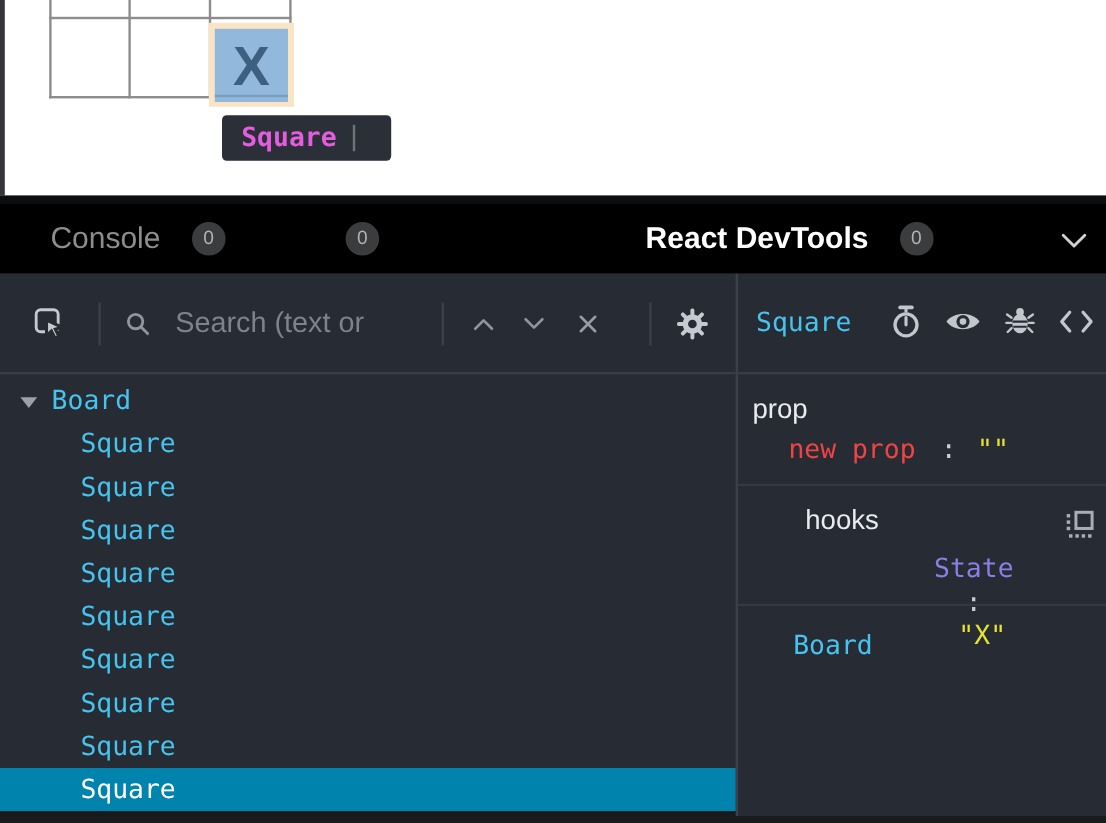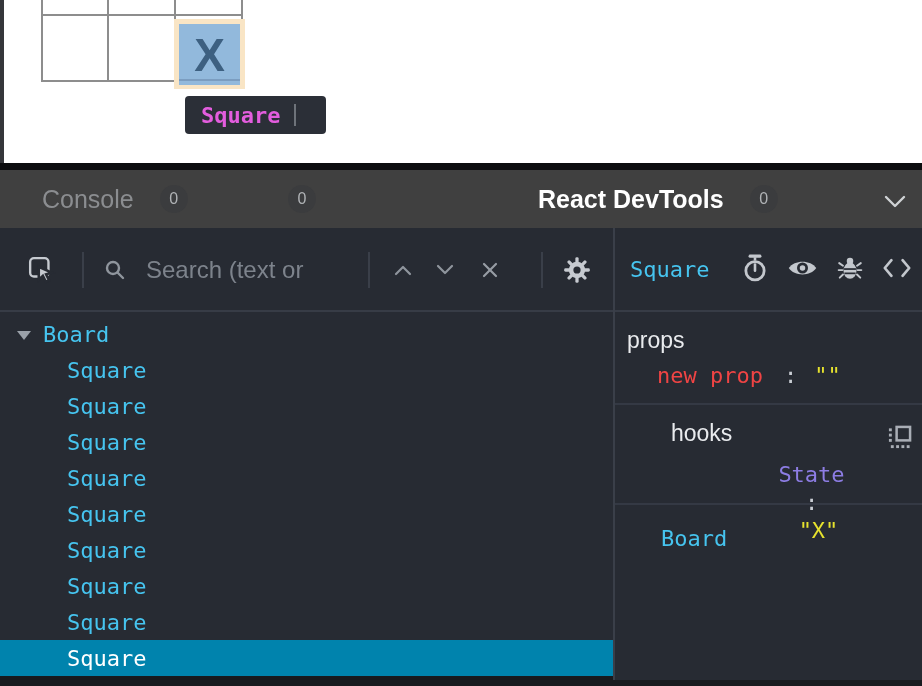--- a/index.html
+++ b/index.html
@@ -24,21 +24,21 @@
   .overlay-tooltip { position:absolute; left:185px; top:96px; height:38px; background:#2b2f37;
              border-radius:4px; display:flex; align-items:center; padding:0 16px;
              font-family:"DejaVu Sans Mono", monospace; font-weight:bold; font-size:22px; }
   .overlay-tooltip .comp { color:#e35dde; }
   .overlay-tooltip .tsep { width:2px; height:22px; background:#6e737a; margin:0 14px; }
   .overlay-tooltip .dims { color:#d8dbde; }
 
   .page-border { position:absolute; left:0; top:163px; width:922px; height:7px; background:#0c0d0f; }
 
   
-  .tabbar { position:absolute; left:0; top:170px; width:922px; height:58px; background:#404040; }
+  .tabbar { position:absolute; left:0; top:170px; width:922px; height:58px; background:#000000; }
   .tab { position:absolute; top:0; height:58px; display:flex; align-items:center; gap:26px;
          font-size:25px; color:#8b8d90; cursor:default; }
   .tab.console  { left:42px; }
   .tab.problems { left:288px; }
   .tab.rdt      { left:538px; color:#ffffff; font-weight:bold;align-items:center; }
   .badge { width:28px; height:28px; border-radius:50%; background:#3b3c3e; color:#b0b3b6;
            font-size:16px; font-weight:normal; display:flex; align-items:center; justify-content:center; }
   .tab-chevron { position:absolute; right:16px; top:24px; }
 
   
@@ -274,21 +274,21 @@
           <span>
             <svg width="30" height="20" viewBox="0 0 26 18">
               <polyline points="8,2 2,9 8,16" fill="none" stroke="#c3c7cd" stroke-width="2.4" stroke-linecap="round" stroke-linejoin="round"></polyline>
               <polyline points="18,2 24,9 18,16" fill="none" stroke="#c3c7cd" stroke-width="2.4" stroke-linecap="round" stroke-linejoin="round"></polyline>
             </svg>
           </span>
         </span>
       </div>
 
       <div class="section props">
-        <div class="section-label">props</div>
+        <div class="section-label">prop</div>
         <div class="kv props-row">
           <span class="k-muted">new prop</span>
           <span class="colon props-colon">:</span>
           <span class="v-yellow props-val">""</span>
         </div>
       </div>
 
       <div class="section hooks">
         <div class="section-label">hooks</div>
         <span class="parse-icon">

